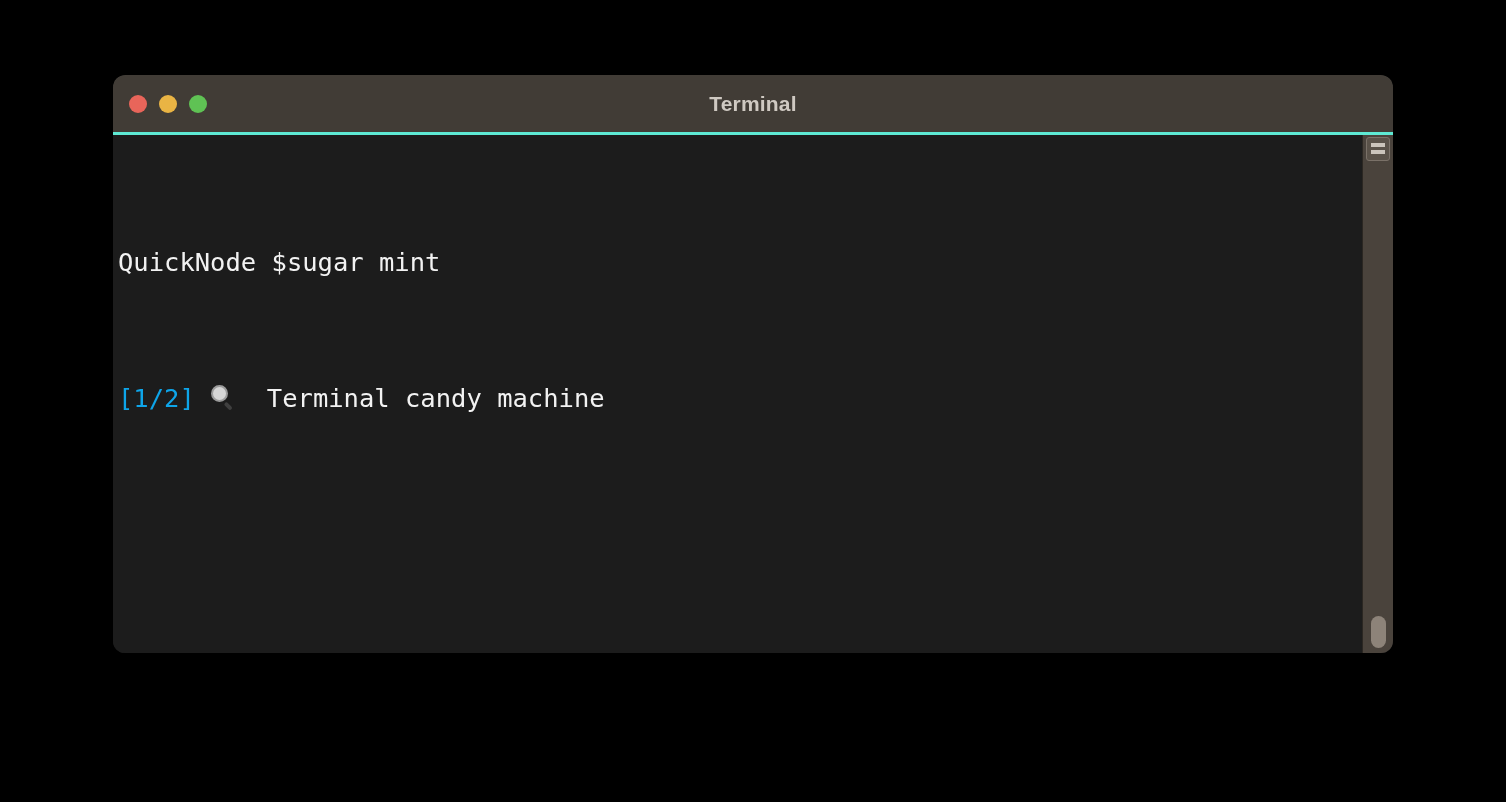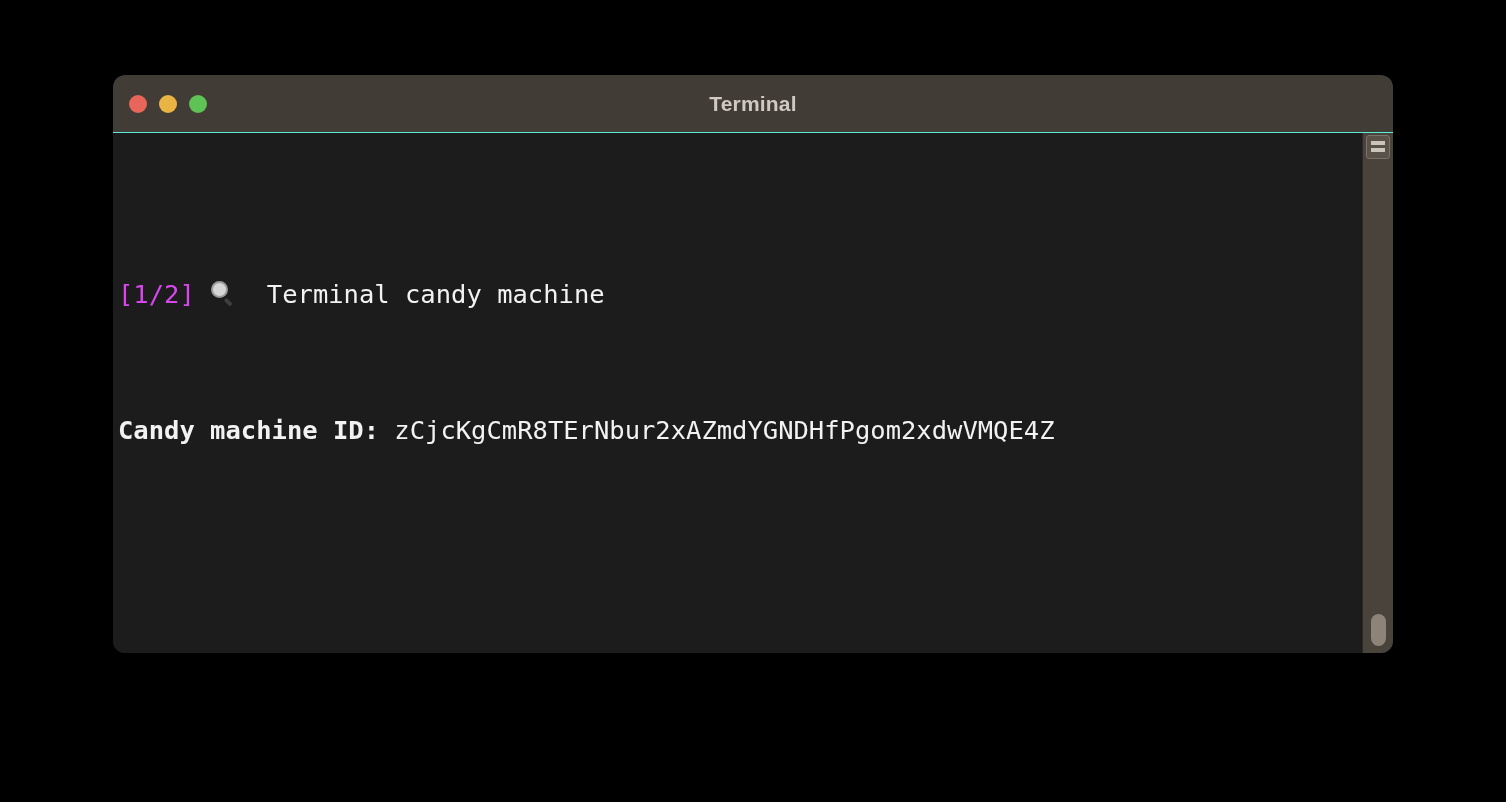--- a/index.html
+++ b/index.html
@@ -27,21 +27,21 @@
     background: #1e1e1e;
   }
 
   
   #title-bar {
     position: relative;
     height: 57px;
     background: #413c36;
     border-top-left-radius: 12px;
     border-top-right-radius: 12px;
-    border-bottom: 1px solid #5eead4;
+    border-bottom: 3px solid #5eead4;
   }
   #traffic-lights {
     position: absolute;
     left: 16px;
     top: 50%;
     transform: translateY(-50%);
     display: flex;
     gap: 12px;
   }
   .light {
@@ -81,21 +81,21 @@
     width: 1245px;
     font-family: "DejaVu Sans Mono", monospace;
     font-size: 25.5px;
     line-height: 34px;
     color: #f2f2f2;
     white-space: pre;
     letter-spacing: 0px;
   }
   .line { height: 34px; white-space: pre; }
 
-  .dim { color: #d946ef; margin-top: 11px; }
+  .dim { color: #0ea5e9; margin-top: 11px; }
   .bold { font-weight: bold; }
   .white { color: #f2f2f2; }
 
   
   .squares {
     display: inline-block;
     vertical-align: middle;
     position: relative;
     top: -3px;
   }
@@ -179,24 +179,24 @@
       <span class="light min"></span>
       <span class="light zoom"></span>
     </div>
     <div id="window-title">Terminal</div>
   </div>
 
   <div id="terminal-body">
 
     <div id="console">
 
+      <div class="line"><span class="white">QuickNode $sugar mint</span></div>
 
       <div class="line"><span class="dim">[1/2]</span><span> </span><span class="emoji magnifier"><span class="lens"></span><span class="handle"></span></span><span>  </span><span class="white">Terminal candy machine</span></div>
 
-      <div class="line"><span class="bold white">Candy machine ID:</span><span> </span><span class="white">zCjcKgCmR8TErNbur2xAZmdYGNDHfPgom2xdwVMQE4Z</span></div>
 
       <div class="line"><span class="squares"></span></div>
 
       
 
       
 
       
 
       

